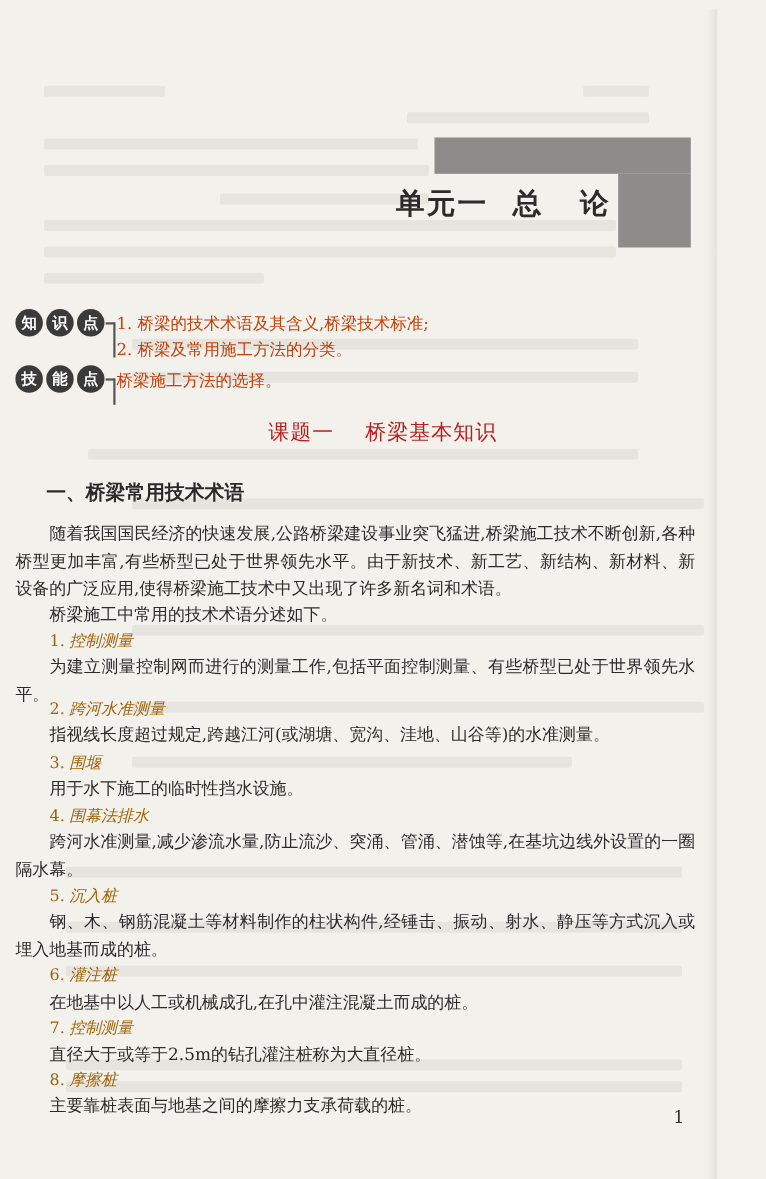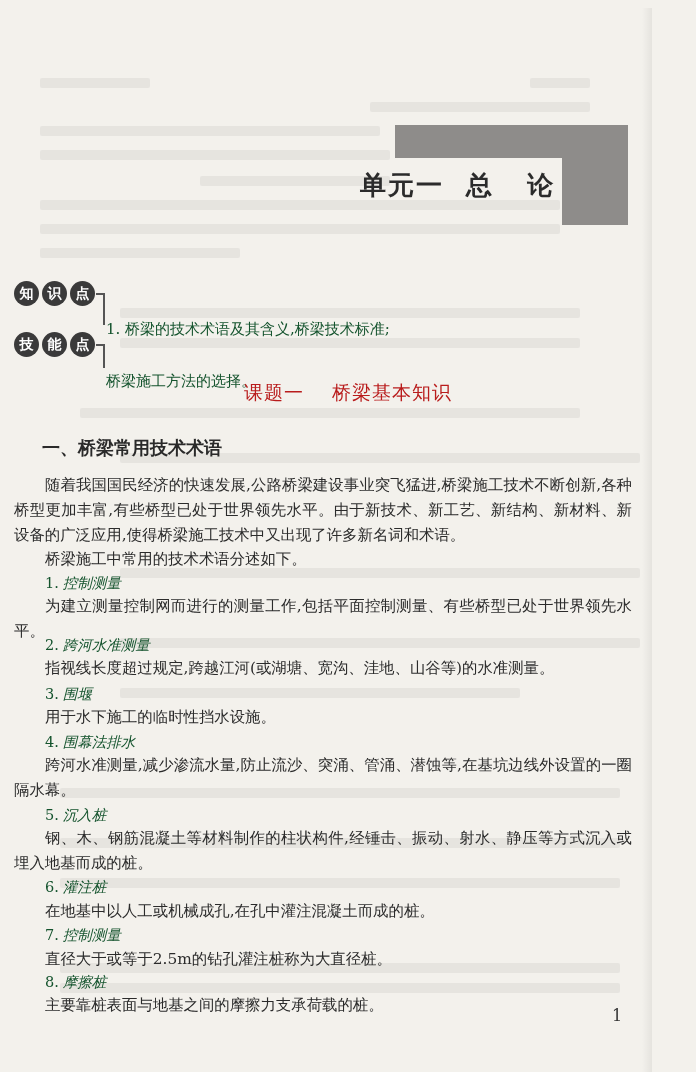--- a/index.html
+++ b/index.html
@@ -38,43 +38,42 @@
   .badge {
     width: 25px; height: 25px; border-radius: 50%;
     background: #3a3a3a; color: #fff;
     font-family: "DejaVu Sans", sans-serif; font-size: 14px; font-weight: bold;
     display: flex; align-items: center; justify-content: center;
   }
   .conn-h { position: absolute; height: 1.5px; background: #555; }
   .conn-v { position: absolute; width: 1.5px; background: #555; }
 
   .kp {
-    position: absolute; font-size: 15px; line-height: 24px; color: #14532d;
+    position: absolute; font-size: 15px; line-height: 24px; color: #c2410c;
     white-space: nowrap;
-    margin-top: 35px;
   }
 
   .lesson-title {
     position: absolute; left: 0; width: 696px; top: 372px; text-align: center;
     font-size: 19px; letter-spacing: 1px; color: #b91c1c; white-space: pre;
   }
   .sec-title {
     position: absolute; left: 42px; top: 428px;
     font-family: "DejaVu Sans", "Liberation Sans", sans-serif;
     font-size: 18px; font-weight: bold; color: #2a2a2a;
   }
 
   .body-text {
     position: absolute; left: 14px; width: 618px;
     font-size: 15.4px; line-height: 24.8px; color: #2b2b2b;
     text-align: justify; text-indent: 31px;
   }
   .term {
     position: absolute; left: 45px; font-size: 14.5px; line-height: 24px;
-    color: #14532d; font-style: italic;
+    color: #a16207; font-style: italic;
   }
   .term .num { font-style: normal; margin-right: 4px; }
   .page-num {
     position: absolute; left: 612px; top: 998px; font-size: 16px; color: #333;
   }
   .shadow-right {
     position: absolute; right: 0; top: 0; width: 10px; height: 1072px;
     background: linear-gradient(to right, rgba(0,0,0,0), rgba(0,0,0,0.06));
   }
 </style>
@@ -112,20 +111,21 @@
   <div class="ch-title">单元一  总   论</div>
 
   <div class="badge-row" style="top:273px;">
     <span class="badge">知</span>
     <span class="badge">识</span>
     <span class="badge">点</span>
   </div>
   <div class="conn-h" style="left:96px;top:285px;width:8px;"></div>
   <div class="conn-v" style="left:103px;top:285px;height:32px;"></div>
   <div class="kp" style="left:106px;top:274px;">1. 桥梁的技术术语及其含义,桥梁技术标准;</div>
+  <div class="kp" style="left:106px;top:298px;">2. 桥梁及常用施工方法的分类。</div>
 
   <div class="badge-row" style="top:324px;">
     <span class="badge">技</span>
     <span class="badge">能</span>
     <span class="badge">点</span>
   </div>
   <div class="conn-h" style="left:96px;top:336px;width:8px;"></div>
   <div class="conn-v" style="left:103px;top:336px;height:24px;"></div>
   <div class="kp" style="left:106px;top:326px;">桥梁施工方法的选择。</div>
 

